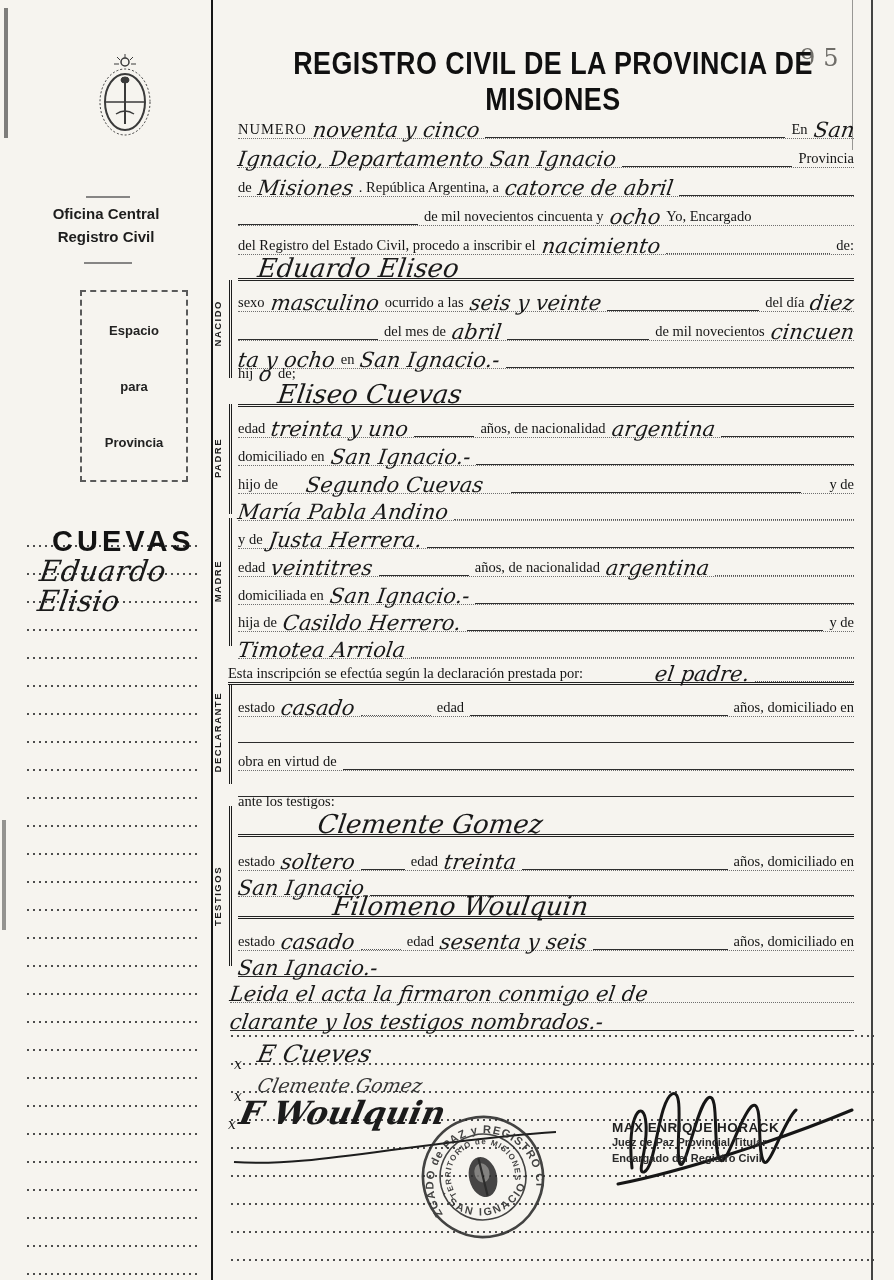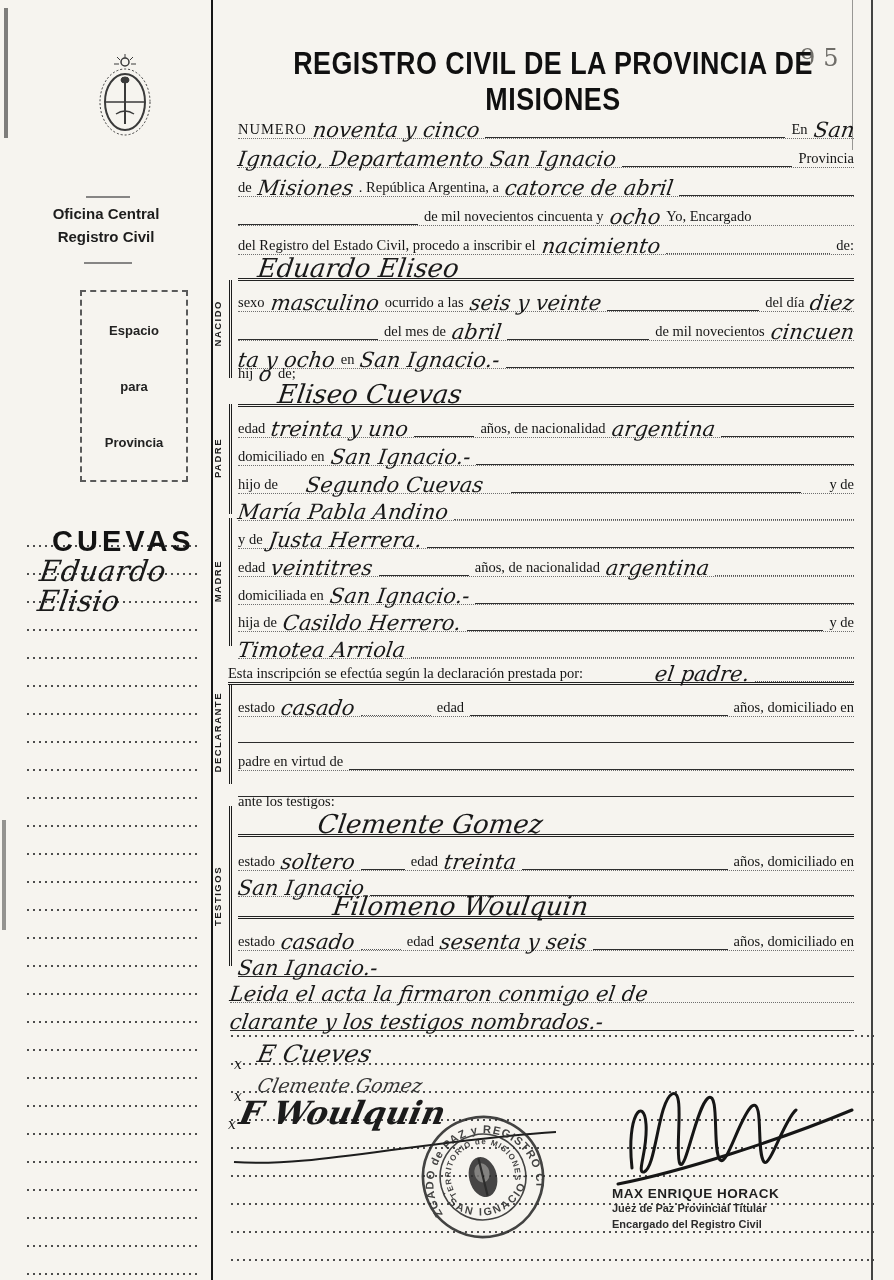--- a/index.html
+++ b/index.html
@@ -40,21 +40,21 @@
 
   
   #divider-main{position:absolute;left:211px;top:0;width:2px;height:1280px;background:#161616;}
   #right-edge{position:absolute;left:871px;top:0;width:2px;height:1280px;background:#232323;opacity:.85;}
   #right-edge2{position:absolute;left:852px;top:0;width:1px;height:150px;background:#3a3a3a;opacity:.5;}
   .scan-artifact{position:absolute;background:#1c1c1c;}
 
   
   .sig-mark{position:absolute;font-family:"DejaVu Serif",serif;font-style:italic;font-size:14px;color:#222;}
   .sig{position:absolute;font-family:"DejaVu Serif",serif;font-style:italic;color:#1b1b1b;transform:skewX(-12deg);}
-  #official{position:absolute;left:612px;top:1186px;width:230px;font-family:"Liberation Sans",sans-serif;color:#1f1f1f;}
+  #official{position:absolute;left:612px;top:1120px;width:230px;font-family:"Liberation Sans",sans-serif;color:#1f1f1f;}
   #official .o-name{font-weight:700;font-size:13.5px;letter-spacing:.5px;}
   #official .o-title{font-weight:700;font-size:11px;line-height:1.45;color:#2b2b2b;}
   #stamp-svg{position:absolute;left:408px;top:1102px;transform:rotate(-14deg);opacity:.88;}
   #big-signature{position:absolute;left:610px;top:1080px;}
   #arms-svg{position:absolute;left:86px;top:52px;}
   #sig3-flourish{position:absolute;left:230px;top:1128px;}
 </style>
 </head>
 <body>
 
@@ -246,21 +246,21 @@
   <div class="row rule" style="top:686px;">
     <span class="lbl">estado</span>
     <span class="hw">casado</span>
     <span class="fill-dot" style="flex:0 0 70px"></span>
     <span class="lbl">edad</span>
     <span class="fill"></span>
     <span class="lbl">años, domiciliado en</span>
   </div>
   <div class="row rule-solid" style="top:712px;"></div>
   <div class="row rule" style="top:740px;">
-    <span class="lbl">padre en virtud de</span>
+    <span class="lbl">obra en virtud de</span>
     <span class="fill"></span>
   </div>
   <div class="row rule-solid" style="top:766px;"></div>
 
   <div class="row" style="top:788px;height:22px;">
     <span class="lbl">ante los testigos:</span>
   </div>
   <div class="vlabel" style="left:212px;top:866px;">TESTIGOS</div>
   <div class="vbar" style="top:806px;height:160px;"></div>
   <div class="row rule-double" style="top:804px;height:30px;">

